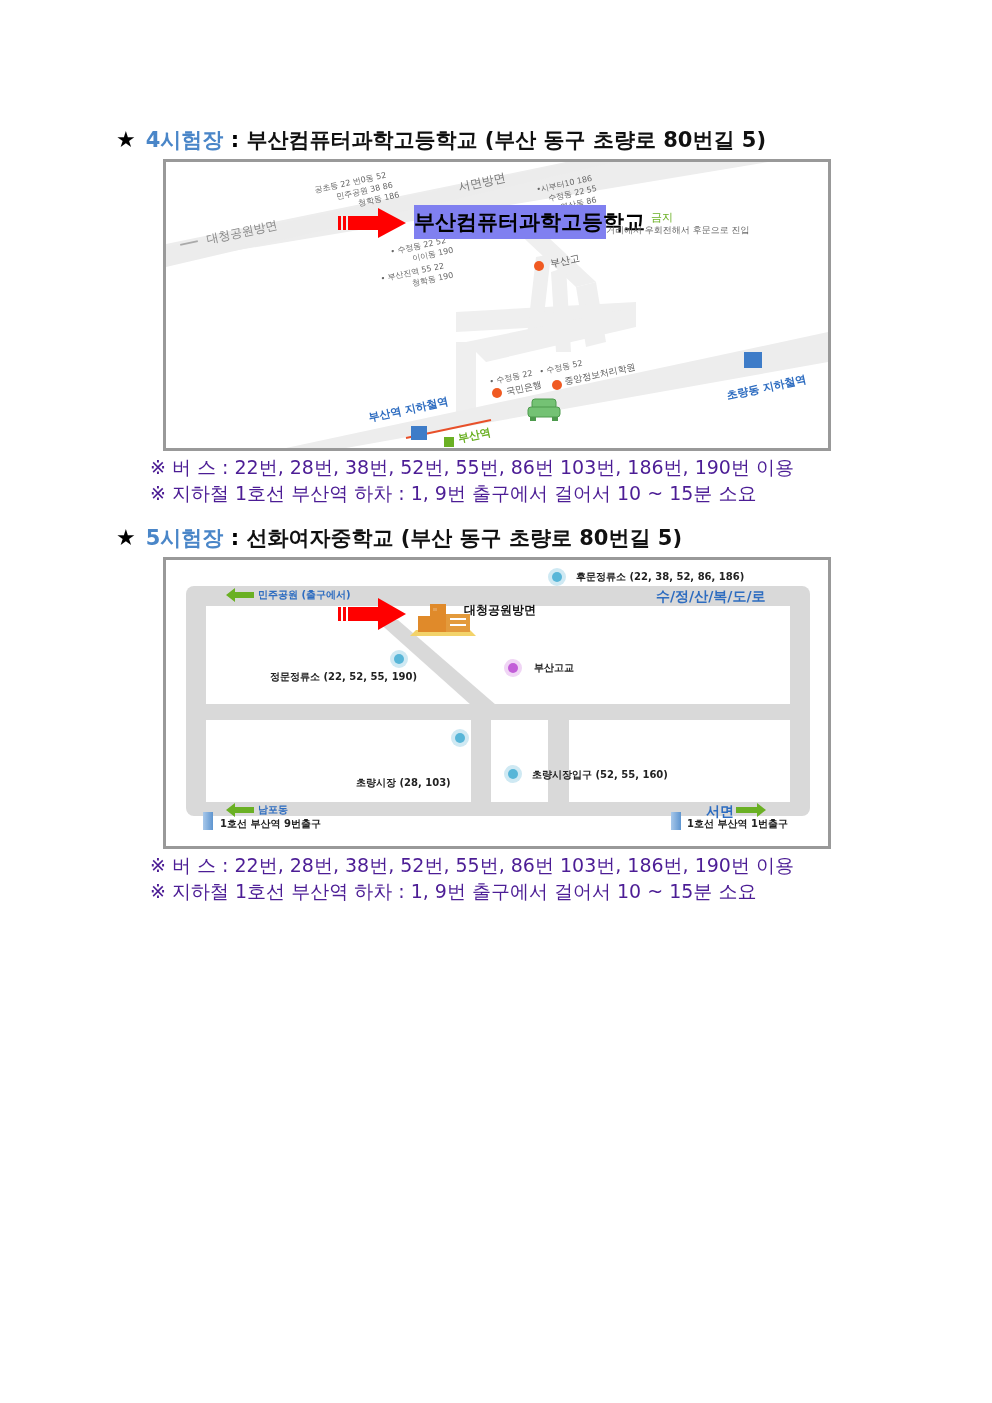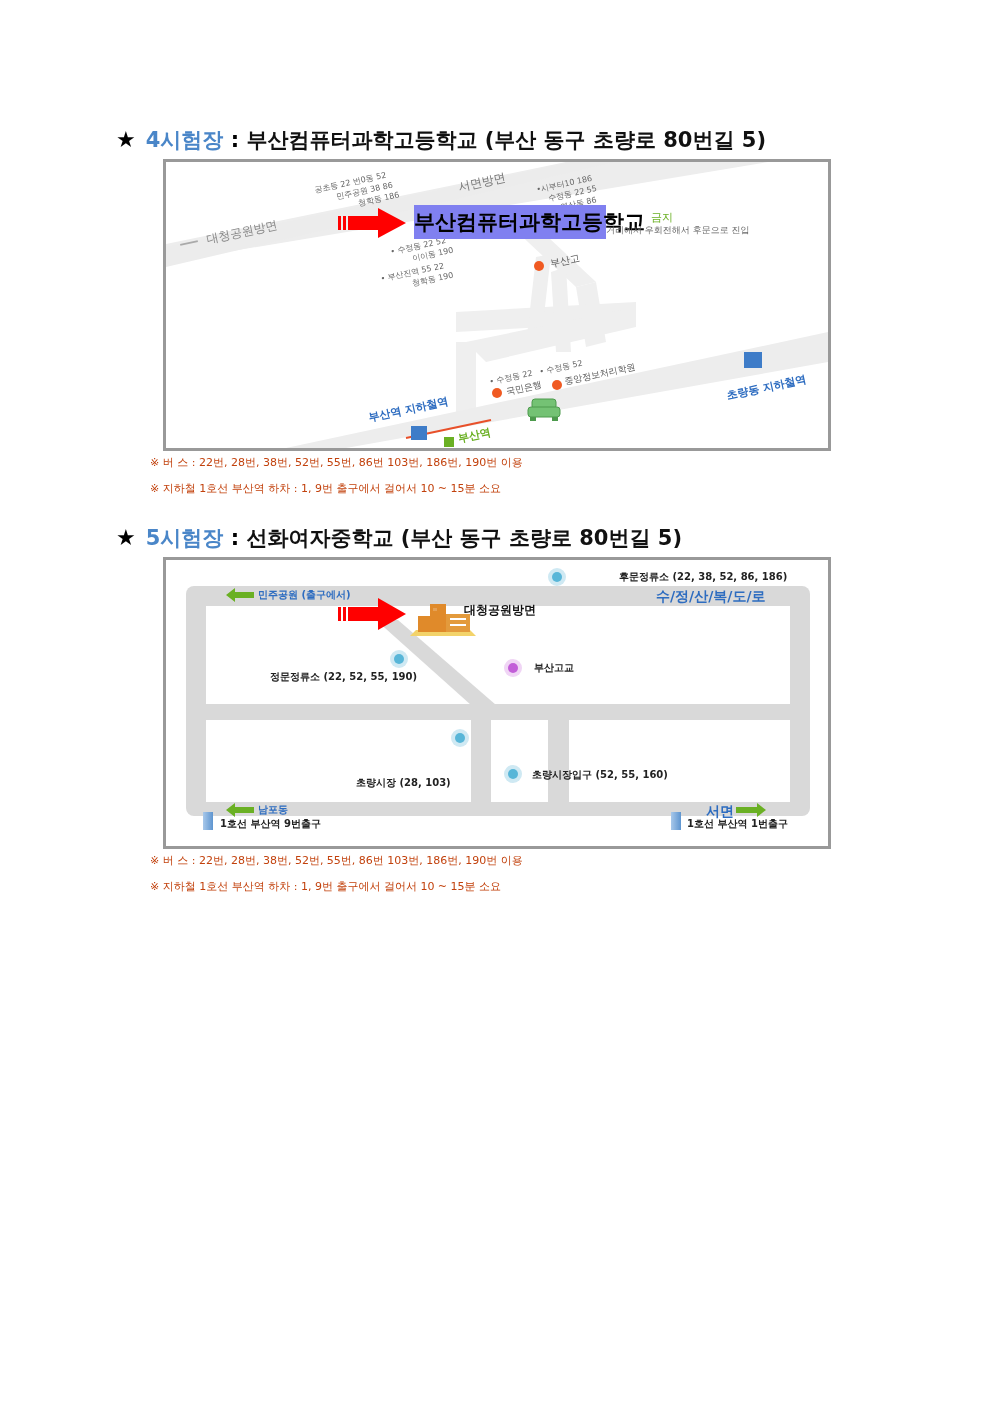--- a/index.html
+++ b/index.html
@@ -2,21 +2,21 @@
 <html><head>
 <meta charset="utf-8">
 <style>
   html,body{margin:0;padding:0;background:#fff;}
   body{width:992px;height:1403px;position:relative;overflow:hidden;font-family:"DejaVu Sans",sans-serif;color:#000;}
   .heading{position:absolute;left:116px;font-size:21px;font-weight:bold;white-space:nowrap;letter-spacing:0px;}
   .heading .star{font-size:22px;margin-right:10px;}
   .heading .venue{color:#4a86c8;}
   .heading .school{color:#111;}
   .mapbox{position:absolute;left:163px;width:662px;border:3px solid #999;background:#fff;overflow:hidden;}
-  .note{position:absolute;left:150px;font-size:11px;font-family:"DejaVu Sans",sans-serif;white-space:nowrap;color:#c2410c;}
+  .note{position:absolute;left:150px;font-size:19px;font-family:"DejaVu Sans",sans-serif;white-space:nowrap;color:#4c1d95;}
   .abs{position:absolute;}
   .small{font-size:8px;color:#666;white-space:nowrap;}
   .map-label-blue{color:#2d6cc0;font-weight:bold;white-space:nowrap;}
   .map-label-black{color:#222;font-weight:bold;white-space:nowrap;font-size:10px;}
   .dot-orange{width:10px;height:10px;border-radius:50%;background:#f05a22;}
   .dot-blue{width:10px;height:10px;border-radius:50%;background:#58b6d8;box-shadow:0 0 0 4px #cfe9f3;}
   .dot-purple{width:10px;height:10px;border-radius:50%;background:#c25ed8;box-shadow:0 0 0 4px #f0d5f5;}
   .road2{position:absolute;background:#d9d9d9;}
 </style>
 </head>
@@ -118,21 +118,21 @@
   <div class="abs" style="left:40px;top:46px;width:584px;height:98px;background:#fff;"></div>
   <div class="abs" style="left:40px;top:160px;width:265px;height:82px;background:#fff;"></div>
   <div class="abs" style="left:325px;top:160px;width:57px;height:82px;background:#fff;"></div>
   <div class="abs" style="left:403px;top:160px;width:221px;height:82px;background:#fff;"></div>
 
   <svg class="abs" style="left:0;top:0;" width="662" height="286">
     <polygon points="210,60 232,60 330,145 305,145" fill="#d9d9d9"></polygon>
   </svg>
 
   <div class="abs dot-blue" style="left:386px;top:12px;"></div>
-  <div class="abs map-label-black" style="left:410px;top:10px;margin-left:43px;">후문정류소 (22, 38, 52, 86, 186)</div>
+  <div class="abs map-label-black" style="left:410px;top:10px;">후문정류소 (22, 38, 52, 86, 186)</div>
 
   <svg class="abs" style="left:60px;top:28px;" width="28" height="14">
     <polygon points="0,7 9,0 9,4 28,4 28,10 9,10 9,14" fill="#6ab023"></polygon>
   </svg>
   <div class="abs map-label-blue" style="left:92px;top:28px;font-size:10px;">민주공원 (출구에서)</div>
   <div class="abs map-label-blue" style="left:490px;top:28px;font-size:14px;">수/정/산/복/도/로</div>
 
   <svg class="abs" style="left:172px;top:38px;" width="70" height="32">
     <rect x="0" y="9" width="3" height="14" fill="#ff0000"></rect>
     <rect x="5" y="9" width="3" height="14" fill="#ff0000"></rect>

